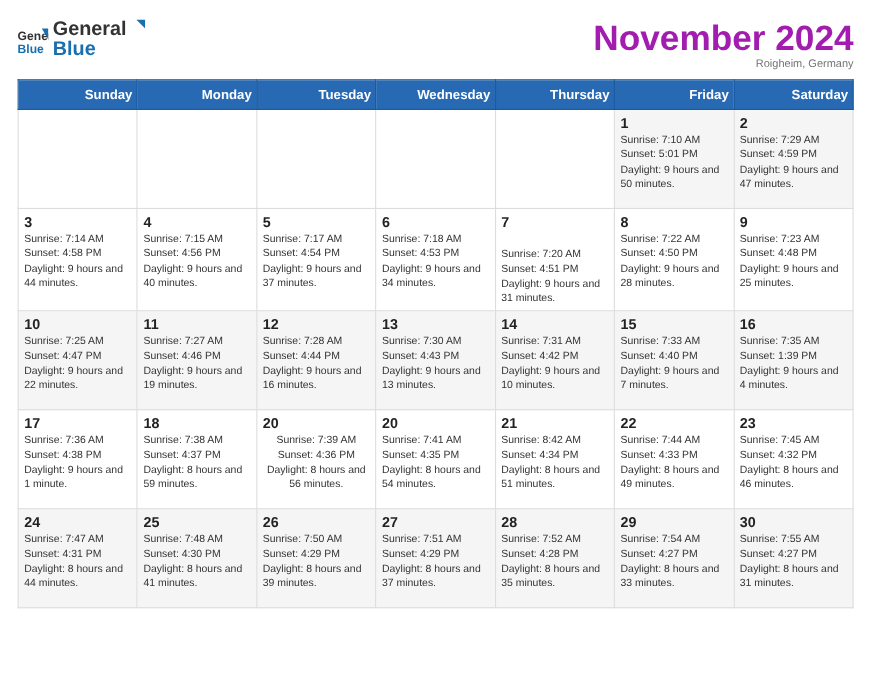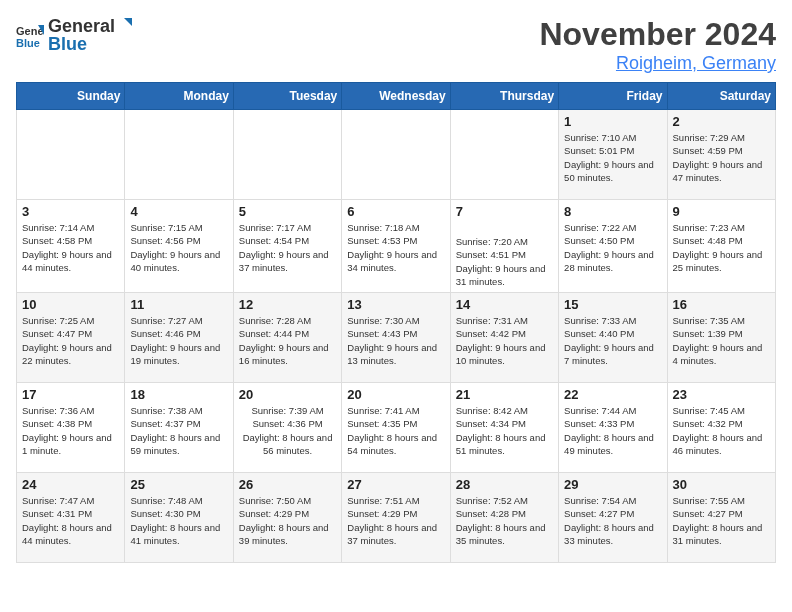--- a/index.html
+++ b/index.html
@@ -36,26 +36,25 @@
     .logo-icon {
       width: 28px;
       height: 28px;
     }
     .title-area {
       text-align: right;
     }
     .month-title {
       font-size: 32px;
       font-weight: bold;
-      color: #404040;
+      color: #a21caf;
     }
     .location-subtitle {
-      font-size: 18px;
-      color: #3b82f6;
-      text-decoration: underline;
+      font-size: 10px;
+      color: #737373;
     }
     table {
       width: 100%;
       border-collapse: collapse;
       table-layout: fixed;
     }
     thead tr th {
       background-color: #2769b3;
       color: #fff;
       font-size: 12px;

